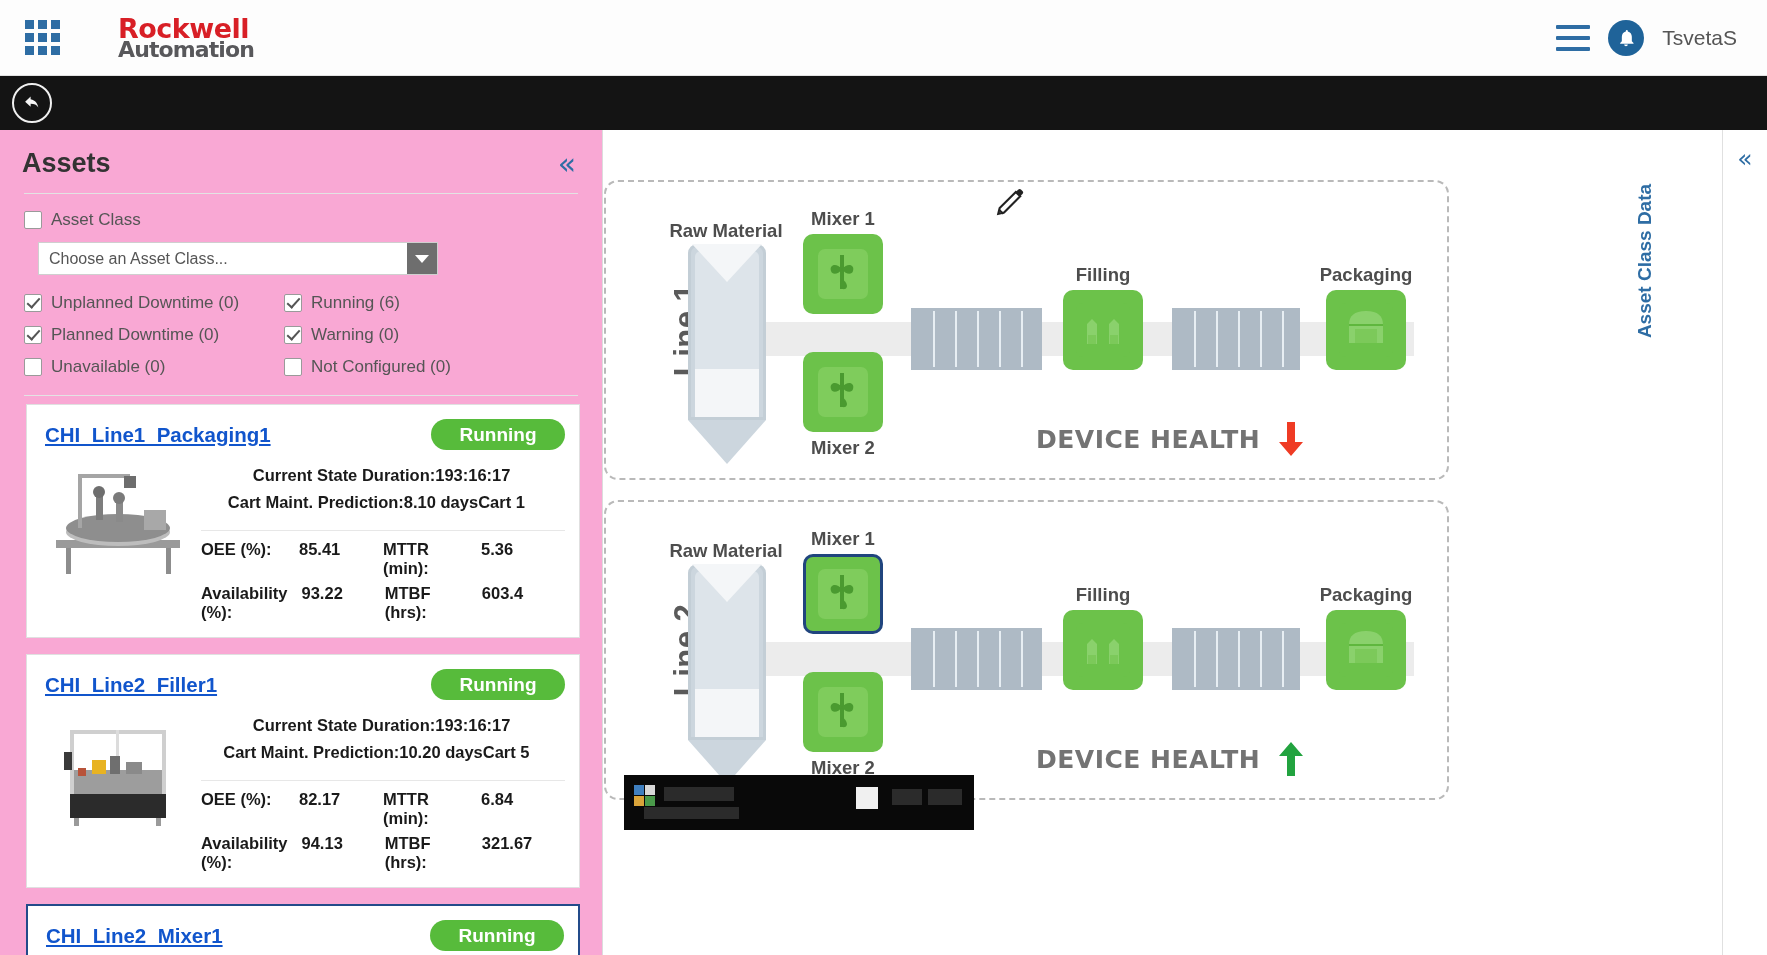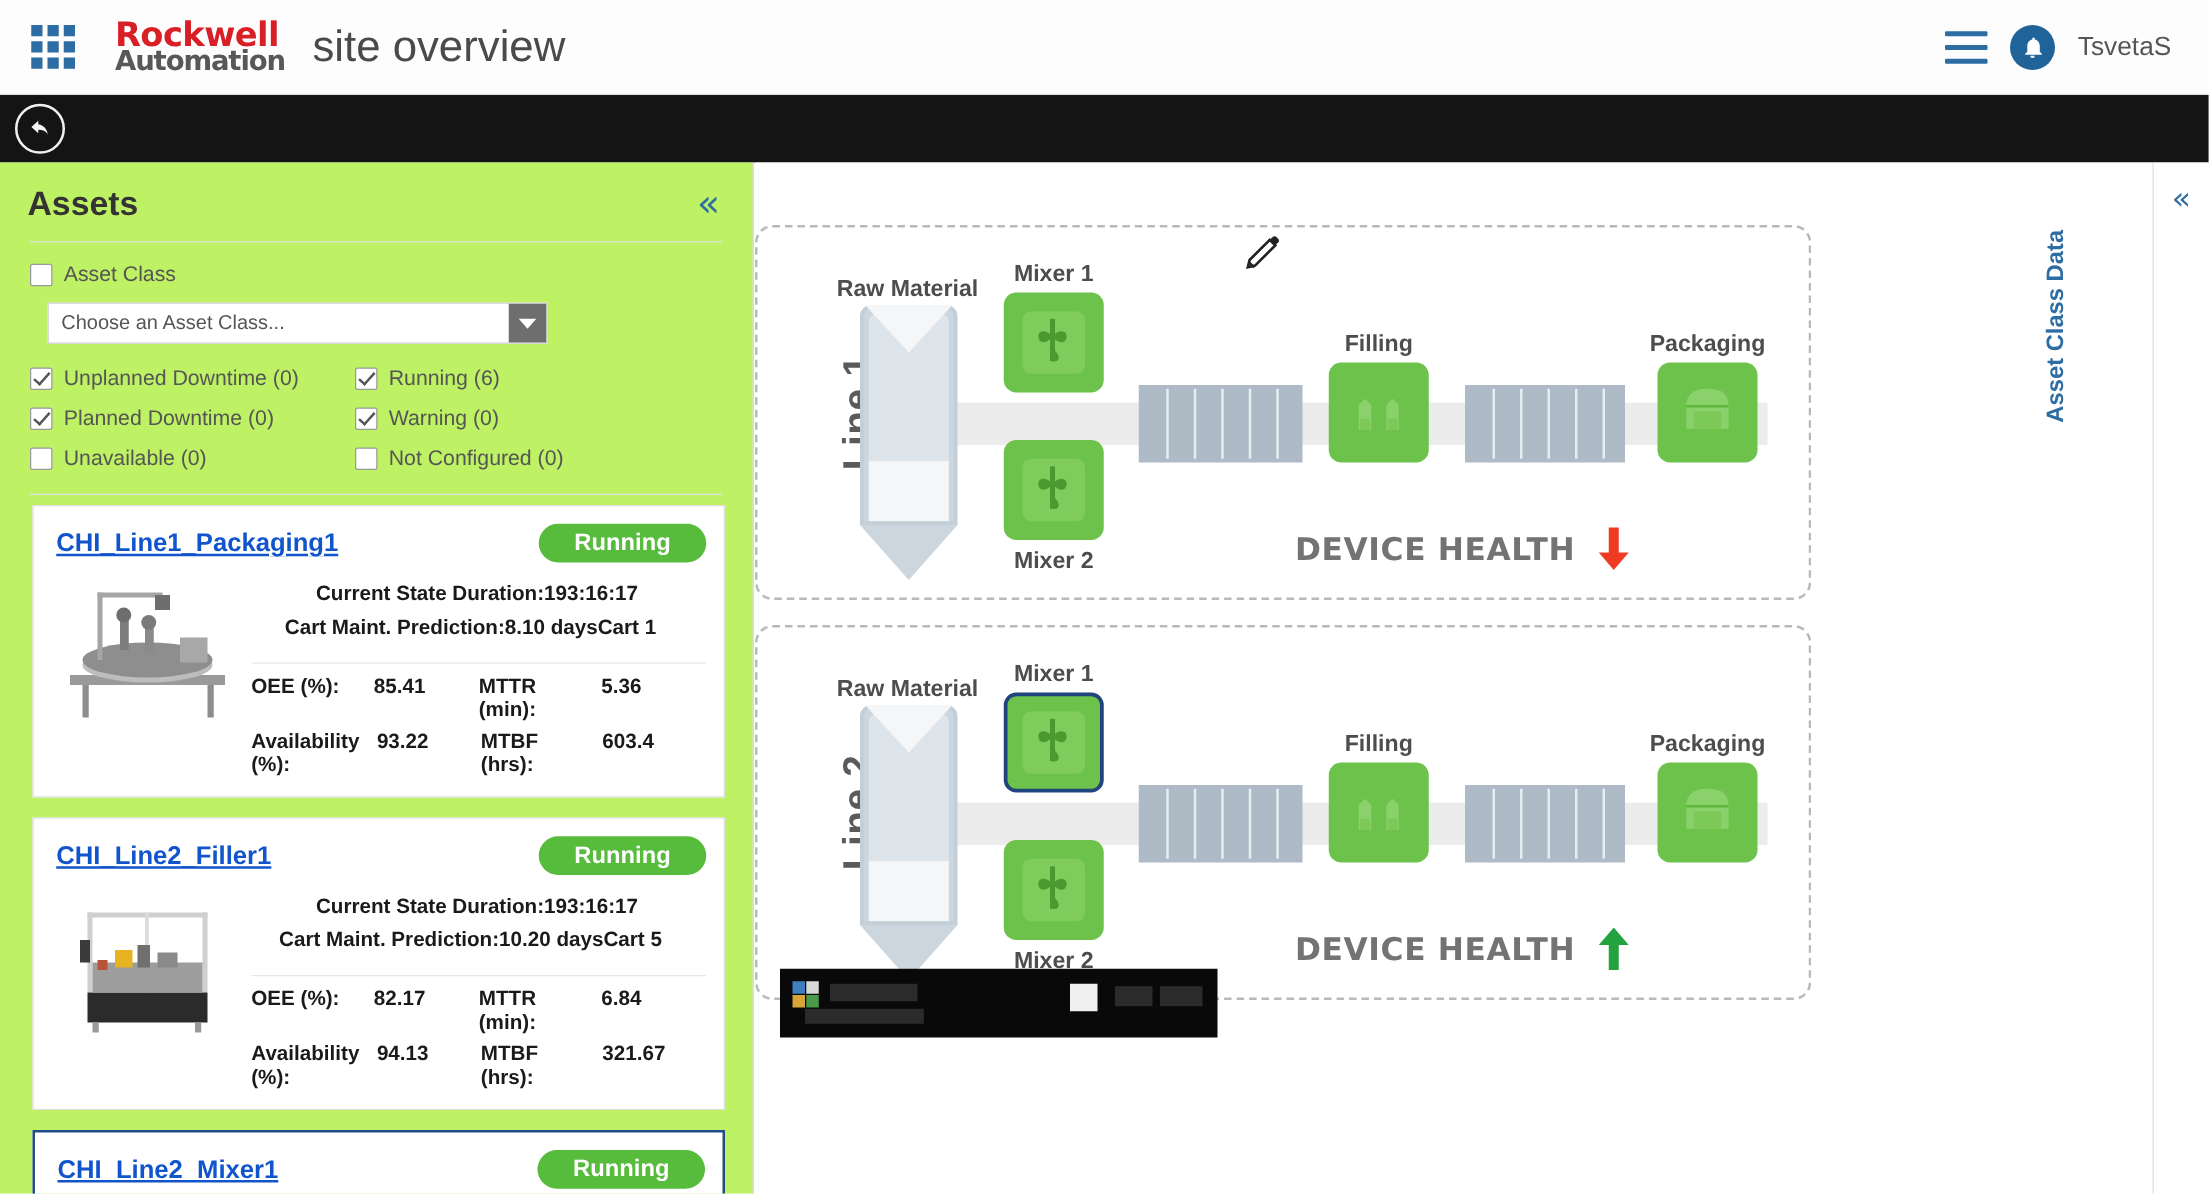--- a/index.html
+++ b/index.html
@@ -17,21 +17,21 @@
   .header {
     position: absolute; top: 0; left: 0; width: 1767px; height: 76px;
     background: #fdfdfd; border-bottom: 1px solid #e2e2e2;
     display: flex; align-items: center;
   }
   .waffle { margin-left: 22px; width: 40px; height: 40px;
     display: grid; grid-template-columns: repeat(3, 9px); grid-template-rows: repeat(3, 9px);
     gap: 4px; align-content: center; justify-content: center; cursor: pointer; }
   .waffle i { display: block; width: 9px; height: 9px; background: #2e6da4; }
 
-  .brand { margin-left: 30px; line-height: 1; user-select: none; }
+  .brand { margin-left: 56px; line-height: 1; user-select: none; }
   .brand .b1 { font-size: 27px; font-weight: bold; color: #d81f26; letter-spacing: -0.5px; font-family: "DejaVu Sans", sans-serif; }
   .brand .b2 { font-size: 22px; font-weight: bold; color: #58585b; letter-spacing: -0.9px; margin-top: -3px; font-family: "DejaVu Sans", sans-serif; }
 
   .page-title { margin-left: 22px; font-size: 35px; color: #4a4a4a; font-weight: 400; }
 
   .header-right { margin-left: auto; margin-right: 30px; display: flex; align-items: center; gap: 18px; }
   .hamburger { width: 34px; height: 26px; display: flex; flex-direction: column; justify-content: space-between; cursor: pointer; }
   .hamburger span { display: block; height: 4px; background: #2e6da4; border-radius: 1px; }
   .bell { width: 36px; height: 36px; border-radius: 50%; background: #1f6399; display: flex; align-items: center; justify-content: center; cursor: pointer; }
   .bell svg { width: 20px; height: 20px; fill: #fff; }
@@ -45,21 +45,21 @@
   .back-btn {
     position: absolute; left: 12px; top: 7px; width: 40px; height: 40px;
     border: 2.5px solid #f0f0f0; border-radius: 50%;
     display: flex; align-items: center; justify-content: center; cursor: pointer;
   }
   .back-btn svg { width: 22px; height: 22px; fill: #f5f5f5; }
 
   
   .sidebar {
     position: absolute; top: 130px; left: 0; width: 603px; height: 825px;
-    background: #bef264; border-right: 1px solid #dcdcdc;
+    background: #f9a8d4; border-right: 1px solid #dcdcdc;
     overflow: hidden;
   }
   .sidebar-head { display: flex; align-items: center; padding: 18px 26px 14px 22px; }
   .sidebar-title { font-size: 27px; font-weight: bold; color: #333; }
   .collapse-left { margin-left: auto; font-size: 30px; color: #2e6da4; cursor: pointer; line-height: 1; font-family: "DejaVu Sans", sans-serif; }
   .hr { height: 1px; background: #e3e3e3; margin: 0 24px; }
 
   .filters { padding: 16px 24px 6px 24px; }
   .chkrow { display: flex; align-items: center; gap: 9px; margin-bottom: 12px; cursor: pointer; }
   .chk { width: 18px; height: 18px; border: 1.6px solid #9a9a9a; background: #fff; border-radius: 2px;
@@ -167,21 +167,20 @@
         <i></i>
         <i></i>
         <i></i>
         <i></i>
         <i></i>
     </div>
     <div class="brand">
       <div class="b1">Rockwell</div>
       <div class="b2">Automation</div>
     </div>
-    <div class="page-title">site overview</div>
     <div class="header-right">
       <div class="hamburger">
         <span></span>
           <span></span>
           <span></span>
       </div>
       <div class="bell">
         <svg viewBox="0 0 24 24">
             <path d="M12 22a2.2 2.2 0 0 0 2.2-2.2H9.8A2.2 2.2 0 0 0 12 22zm7-6v-5.5c0-3.1-1.9-5.7-4.8-6.3v-.7a1.2 1.2 0 0 0-2.4 0v.7C8.9 4.8 7 7.4 7 10.5V16l-2 2v1h16v-1l-2-2z"></path>
           </svg>

